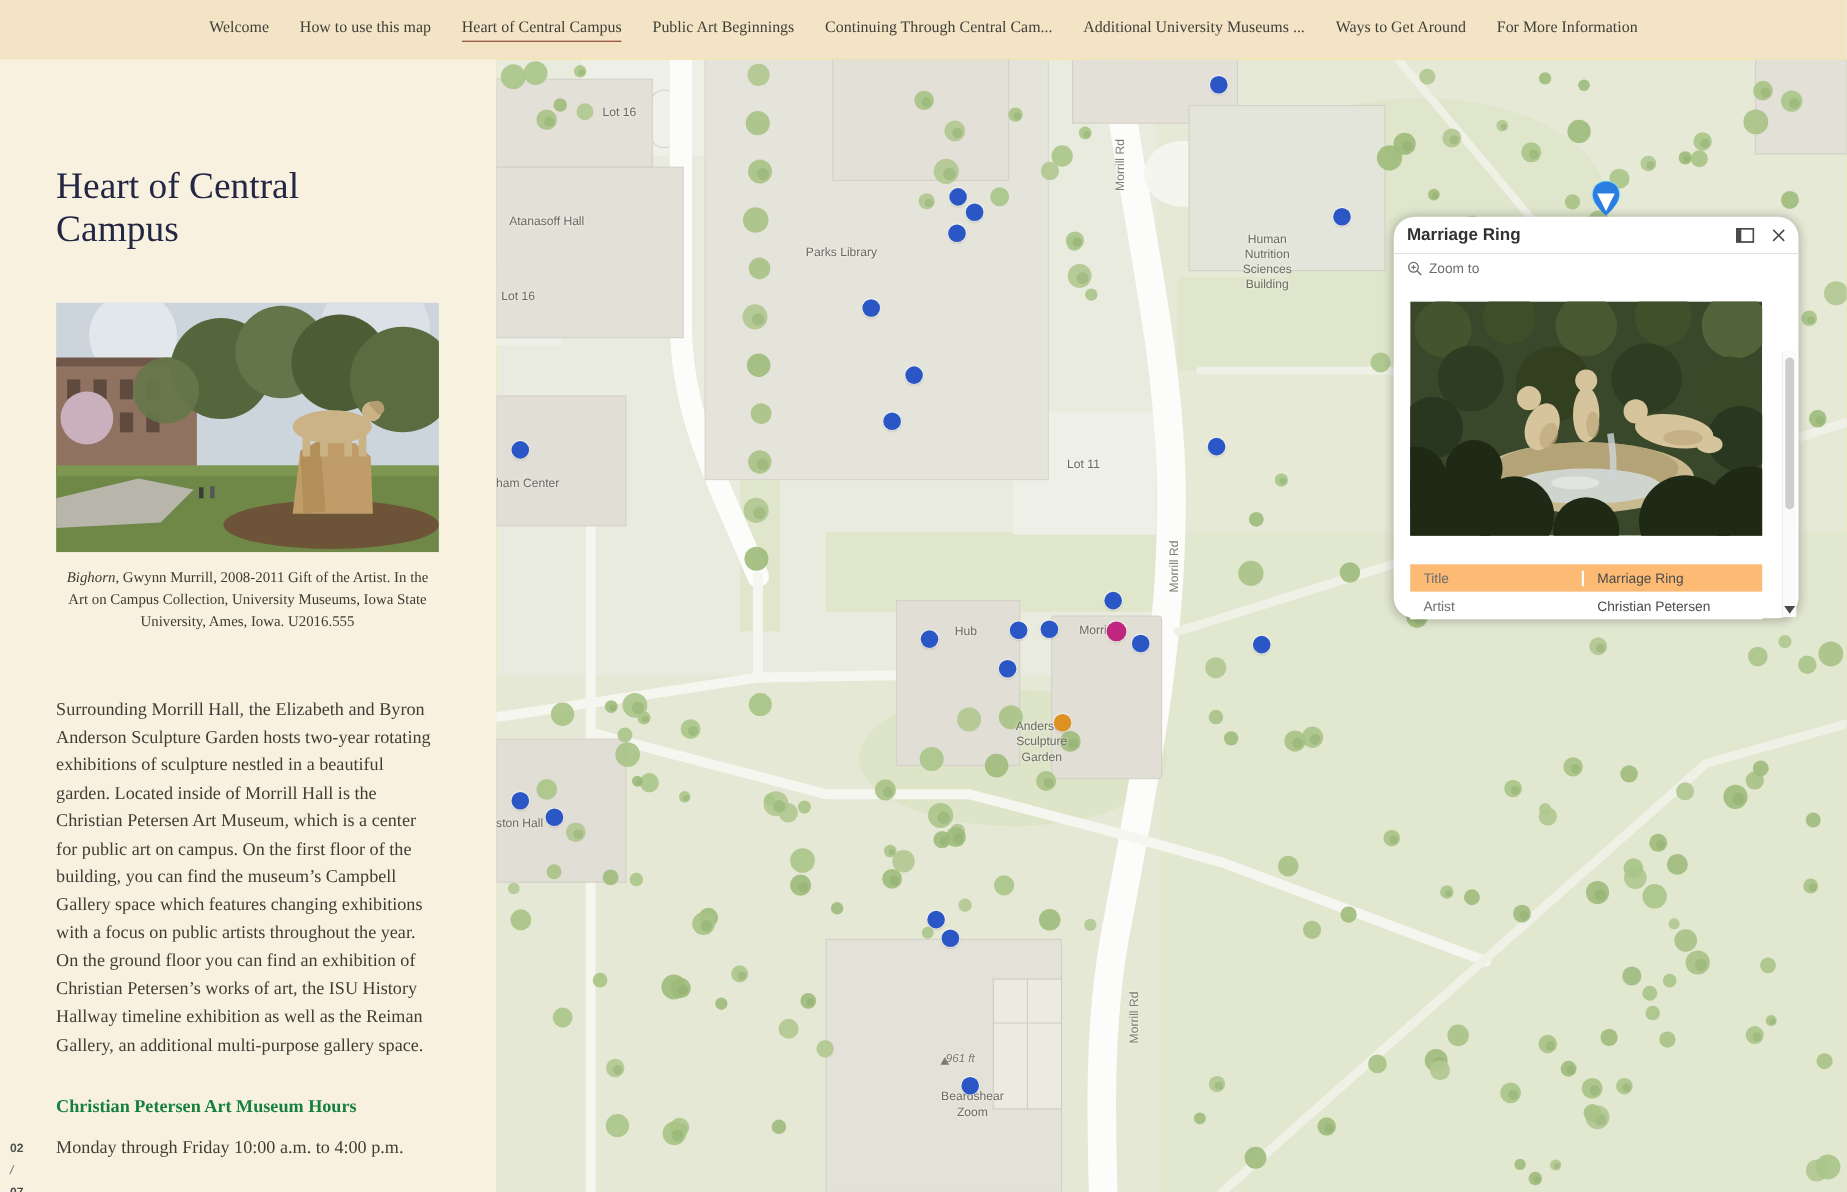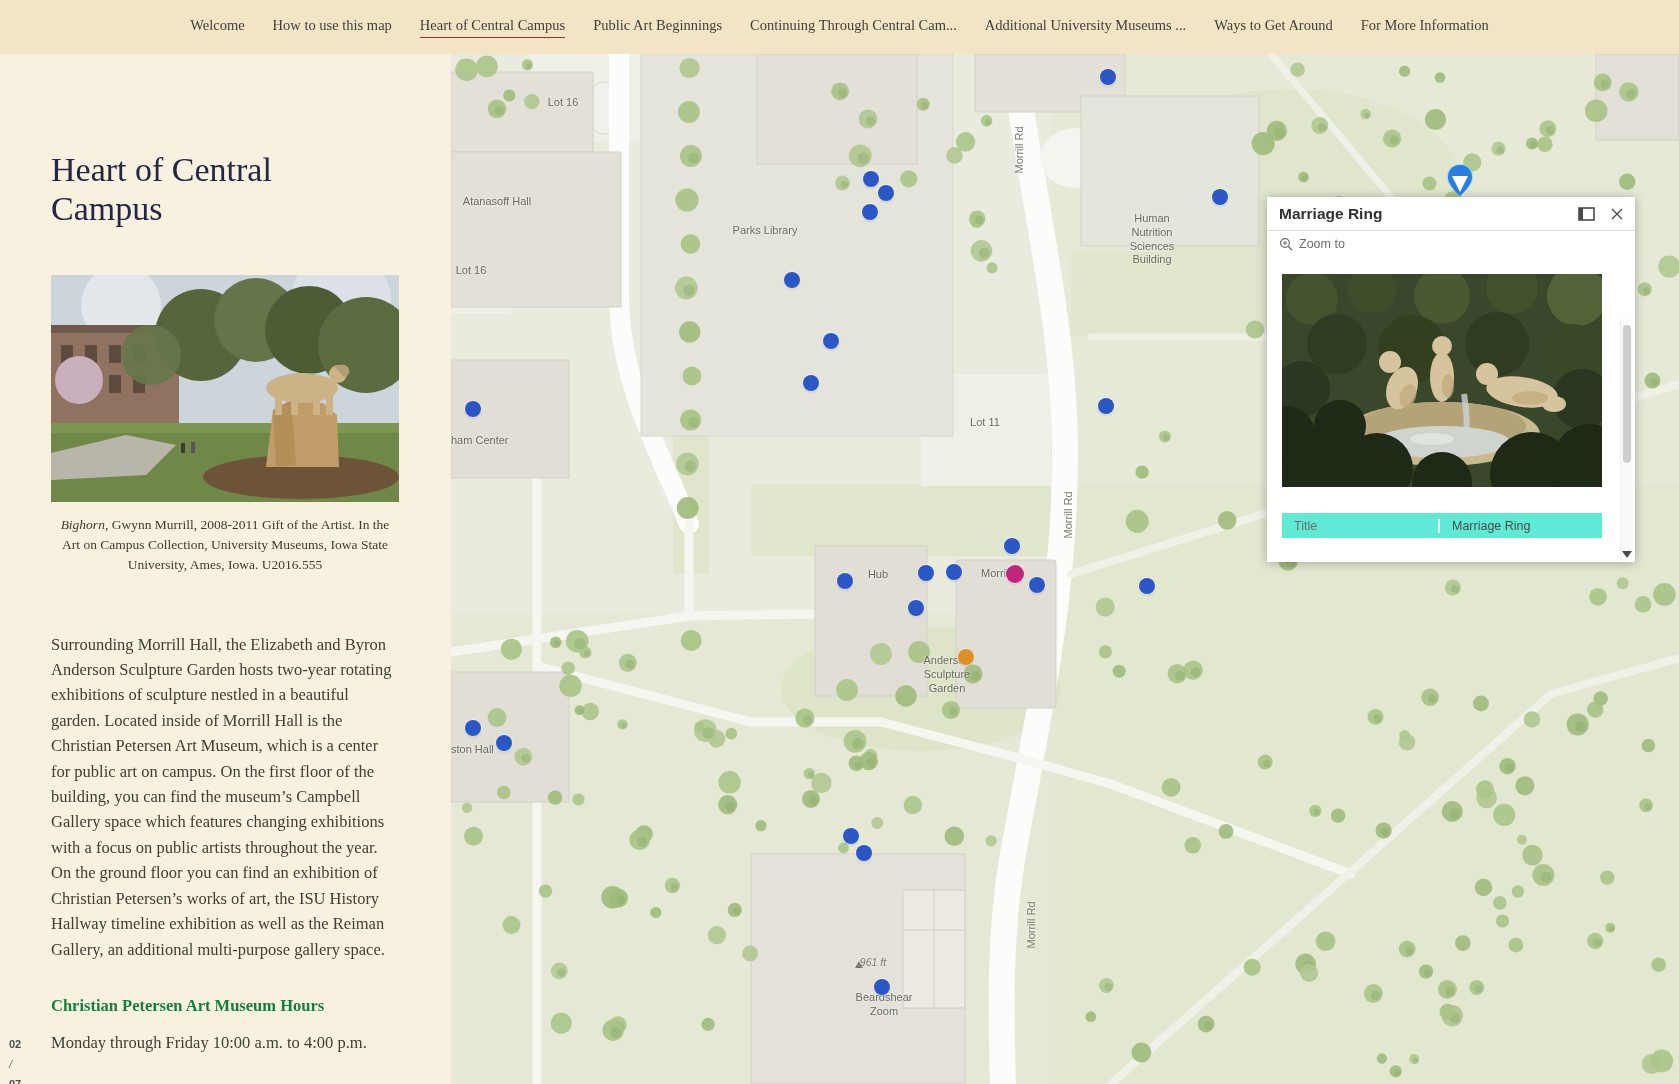--- a/index.html
+++ b/index.html
@@ -36,33 +36,33 @@
   .map-label.ital{font-style:italic;font-size:10.5px;color:#77776c;}
   .map-markers{position:absolute;left:0;top:0;width:100%;height:100%;z-index:2;}
   .marker{position:absolute;width:16px;height:16px;border-radius:50%;transform:translate(-50%,-50%);
           box-shadow:0 0 0 1px rgba(255,255,255,.55),0 1px 2px rgba(0,0,0,.25);cursor:pointer;}
 
   
   .sel-pin{position:absolute;left:1441px;top:162px;z-index:6;width:38px;height:40px;}
 
   
   .popup{position:absolute;left:1267px;top:197px;width:368px;height:365px;background:#fff;z-index:4;
-         font-family:"Liberation Sans",sans-serif;box-shadow:0 1px 10px rgba(0,0,0,.28);}
+         font-family:"Liberation Sans",sans-serif;box-shadow:0 1px 10px rgba(0,0,0,.28);border-radius:19px;}
   .popup-header{height:33px;display:flex;align-items:center;padding:0 12px;border-bottom:1px solid #e0e0e0;}
   .popup-title{flex:1;font-size:15.5px;font-weight:700;color:#323232;}
   .popup-hicons{display:flex;align-items:center;gap:16px;}
   .popup-hicons svg{display:block;cursor:pointer;}
   .popup-zoomrow{height:26px;display:flex;align-items:center;gap:6px;padding:0 12px;cursor:pointer;}
   .popup-zoomrow span{font-size:12.5px;color:#6e6e6e;text-align:center;}
   .popup-content{position:relative;height:306px;}
   .popup-photo{position:absolute;left:15px;top:17px;width:320px;height:213px;}
   .popup-photo svg{display:block;width:320px;height:213px;}
   .attr-table{position:absolute;left:15px;top:256px;width:320px;font-size:12.5px;}
   .attr-row{display:flex;height:25px;align-items:center;background:#fff;}
-  .attr-row.alt{background:#5eead4;}
+  .attr-row.alt{background:#fdba74;}
   .attr-field{flex:0 0 158px;padding-left:12px;color:#6e6e6e;border-right:2px solid #fff;box-sizing:border-box;}
   .attr-value{flex:1;padding-left:12px;color:#4c4c4c;}
   .popup-scrollbar{position:absolute;right:2px;top:62px;bottom:2px;width:12px;background:#fafafa;border-left:1px solid #efefef;cursor:pointer;}
   .popup-scroll-thumb{position:absolute;left:2px;top:6px;width:8px;height:138px;background:#cdcdcd;border-radius:4px;}
   .popup-scroll-arrow{position:absolute;left:1px;bottom:3px;width:0;height:0;
       border-left:5px solid transparent;border-right:5px solid transparent;border-top:7px solid #4a4a4a;}
 </style>
 </head>
 <body>
 
@@ -678,20 +678,24 @@
             <circle cx="58" cy="152" r="26"></circle>
               <circle cx="5" cy="160" r="28"></circle>
           </g>
         </svg>
       </div>
       <div class="attr-table">
           <div class="attr-row alt">
             <div class="attr-field">Title</div>
             <div class="attr-value">Marriage Ring</div>
           </div>
+          <div class="attr-row">
+            <div class="attr-field">Artist</div>
+            <div class="attr-value">Christian Petersen</div>
+          </div>
         </div>
       <div class="popup-scrollbar">
         <div class="popup-scroll-thumb"></div>
         <div class="popup-scroll-arrow"></div>
       </div>
     </div>
   </div>
 
 </div>
 

